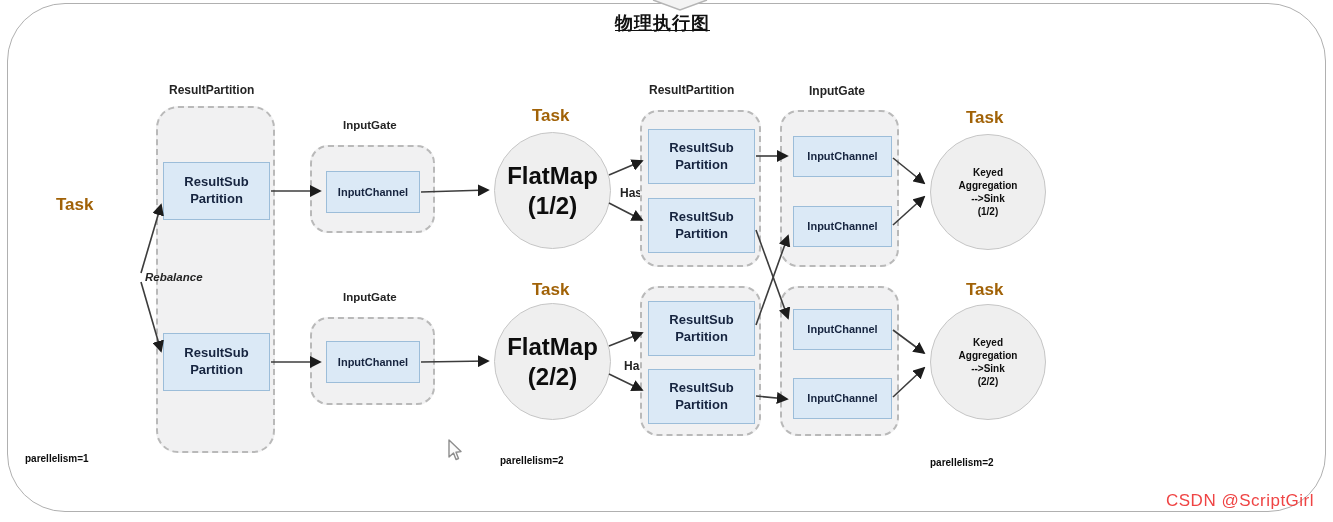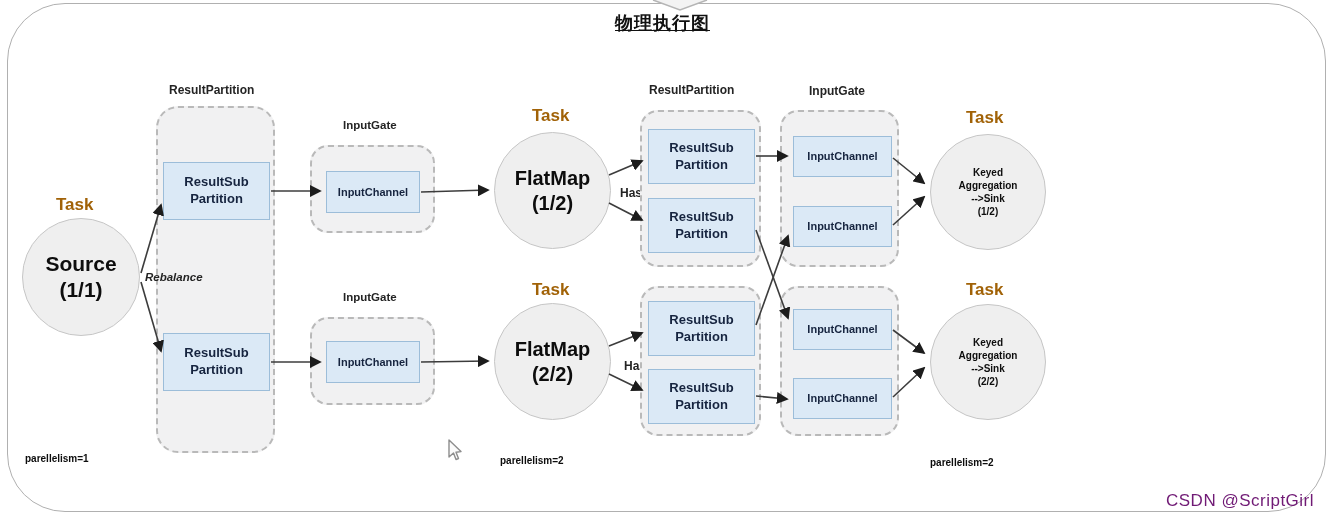--- a/index.html
+++ b/index.html
@@ -29,50 +29,48 @@
     white-space:pre-line; line-height:1.3;
   }
   .bluebox.small { font-size:11px; }
   .circle {
     position:absolute; background:#efefef; border:1.5px solid #c6c6c6;
     border-radius:50%; display:flex; align-items:center; justify-content:center;
     text-align:center; font-weight:bold; color:#0d0d0d;
     white-space:pre-line; line-height:1.25;
   }
   .circle.big { font-size:21px; }
-  .circle.mid { font-size:20px; }
+  .circle.mid { font-size:24px; }
   .circle.sm  { font-size:10px; line-height:1.3; }
   .task-label { position:absolute; font-size:17px; font-weight:bold; color:#a16207; }
   .group-label { position:absolute; font-size:12px; font-weight:bold; color:#242424;text-align:right; }
   .edge-label { position:absolute; font-size:12px; font-weight:bold; color:#242424; }
   .para-label { position:absolute; font-size:10px; font-weight:bold; color:#0d0d0d; }
   .watermark {
     position:absolute; left:1166px; top:491px;
-    font-size:17px; color:#701a75; letter-spacing:0.5px;
+    font-size:17px; color:#ef4444; letter-spacing:0.5px;
   }
   svg.edges { position:absolute; inset:0; pointer-events:none; }
   .chevron { position:absolute; left:651px; top:0; }
   .cursor { position:absolute; left:444px; top:437px; }
 </style>
 </head>
 <body>
 
 <div class="stage">
 
   <div class="frame"></div>
 
   <svg class="chevron" width="58" height="12">
     <polyline points="2,0 29,10 56,0" fill="#f3f3f3" stroke="#b5b5b5" stroke-width="1.5"></polyline>
   </svg>
 
   <div class="title">物理执行图</div>
 
   <div class="task-label" style="left:56px; top:195px;">Task</div>
-  <div class="circle big" style="left:22px; top:218px; width:118px; height:118px;">Source
-(1/1)</div>
 
   <div class="group-label" style="left:169px; top:83px;">ResultPartition</div>
   <div class="group" style="left:156px; top:106px; width:119px; height:347px;"></div>
   <div class="bluebox" style="left:163px; top:162px; width:107px; height:58px;">ResultSub
 Partition</div>
   <div class="bluebox" style="left:163px; top:333px; width:107px; height:58px;">ResultSub
 Partition</div>
   <div class="edge-label" style="left:145px; top:271px; font-size:11.5px;font-style:italic;">Rebalance</div>
 
   <div class="group-label" style="left:343px; top:119px; font-size:11.5px;">InputGate</div>

